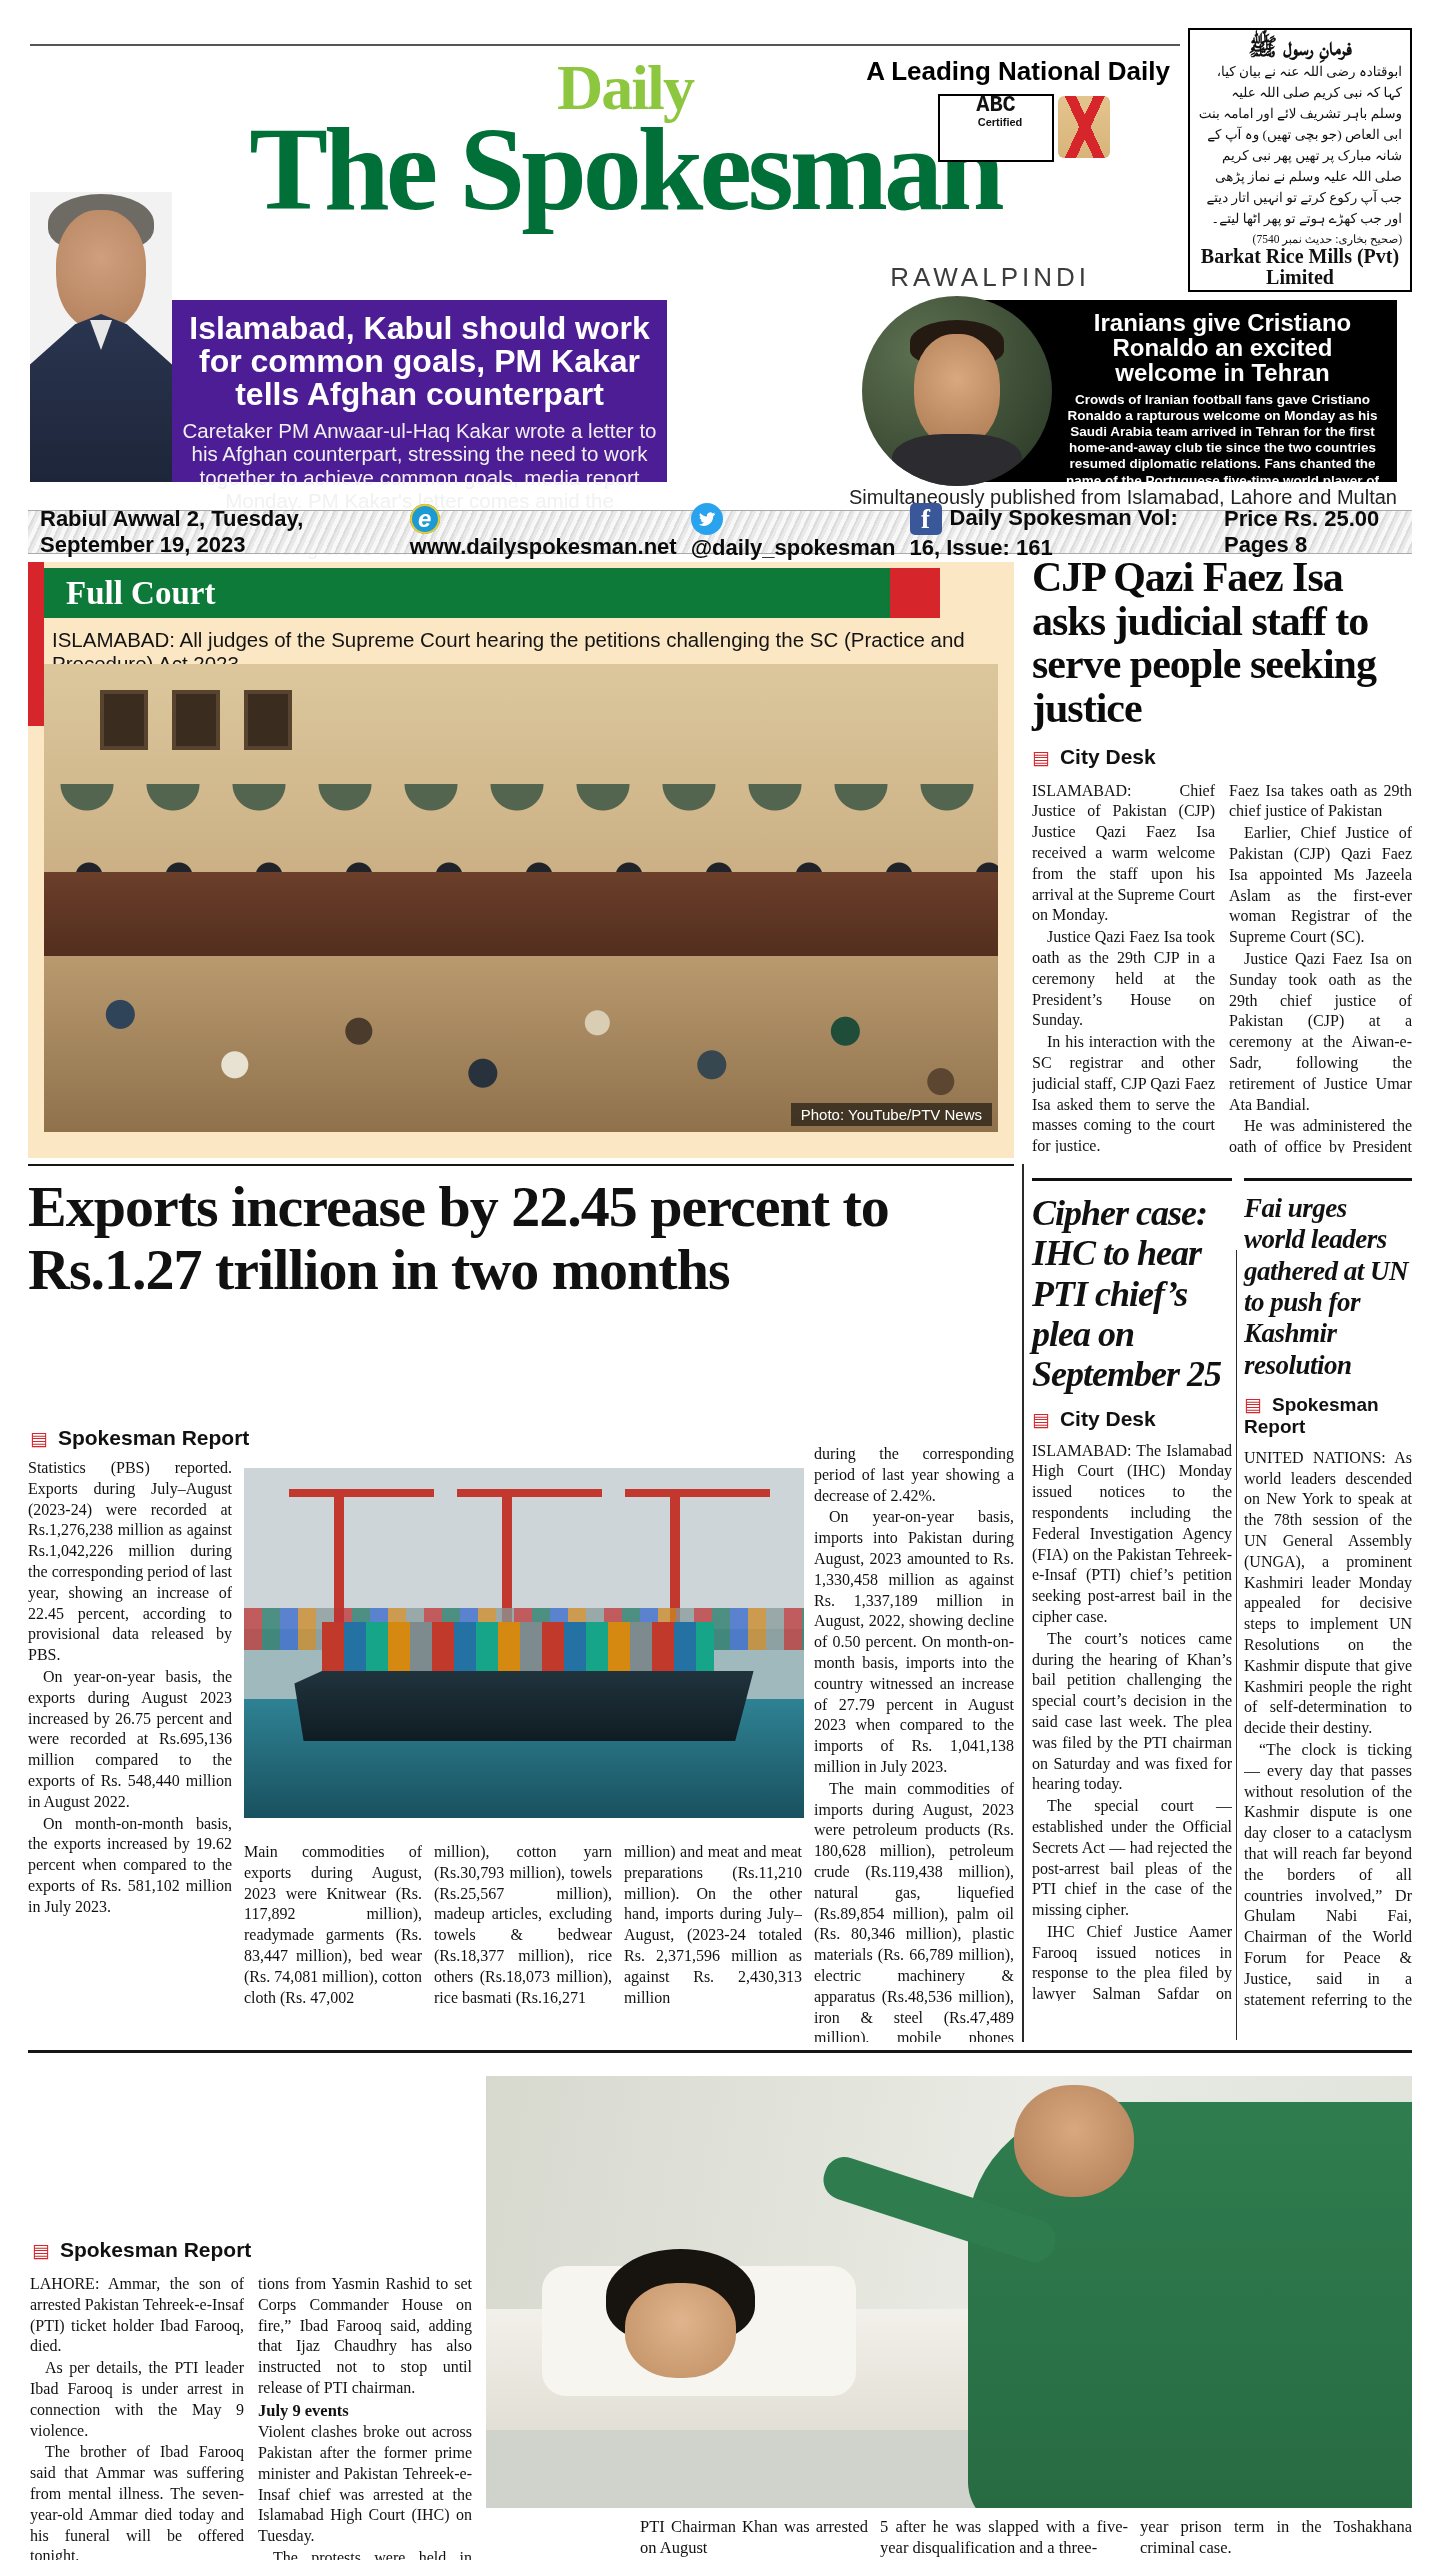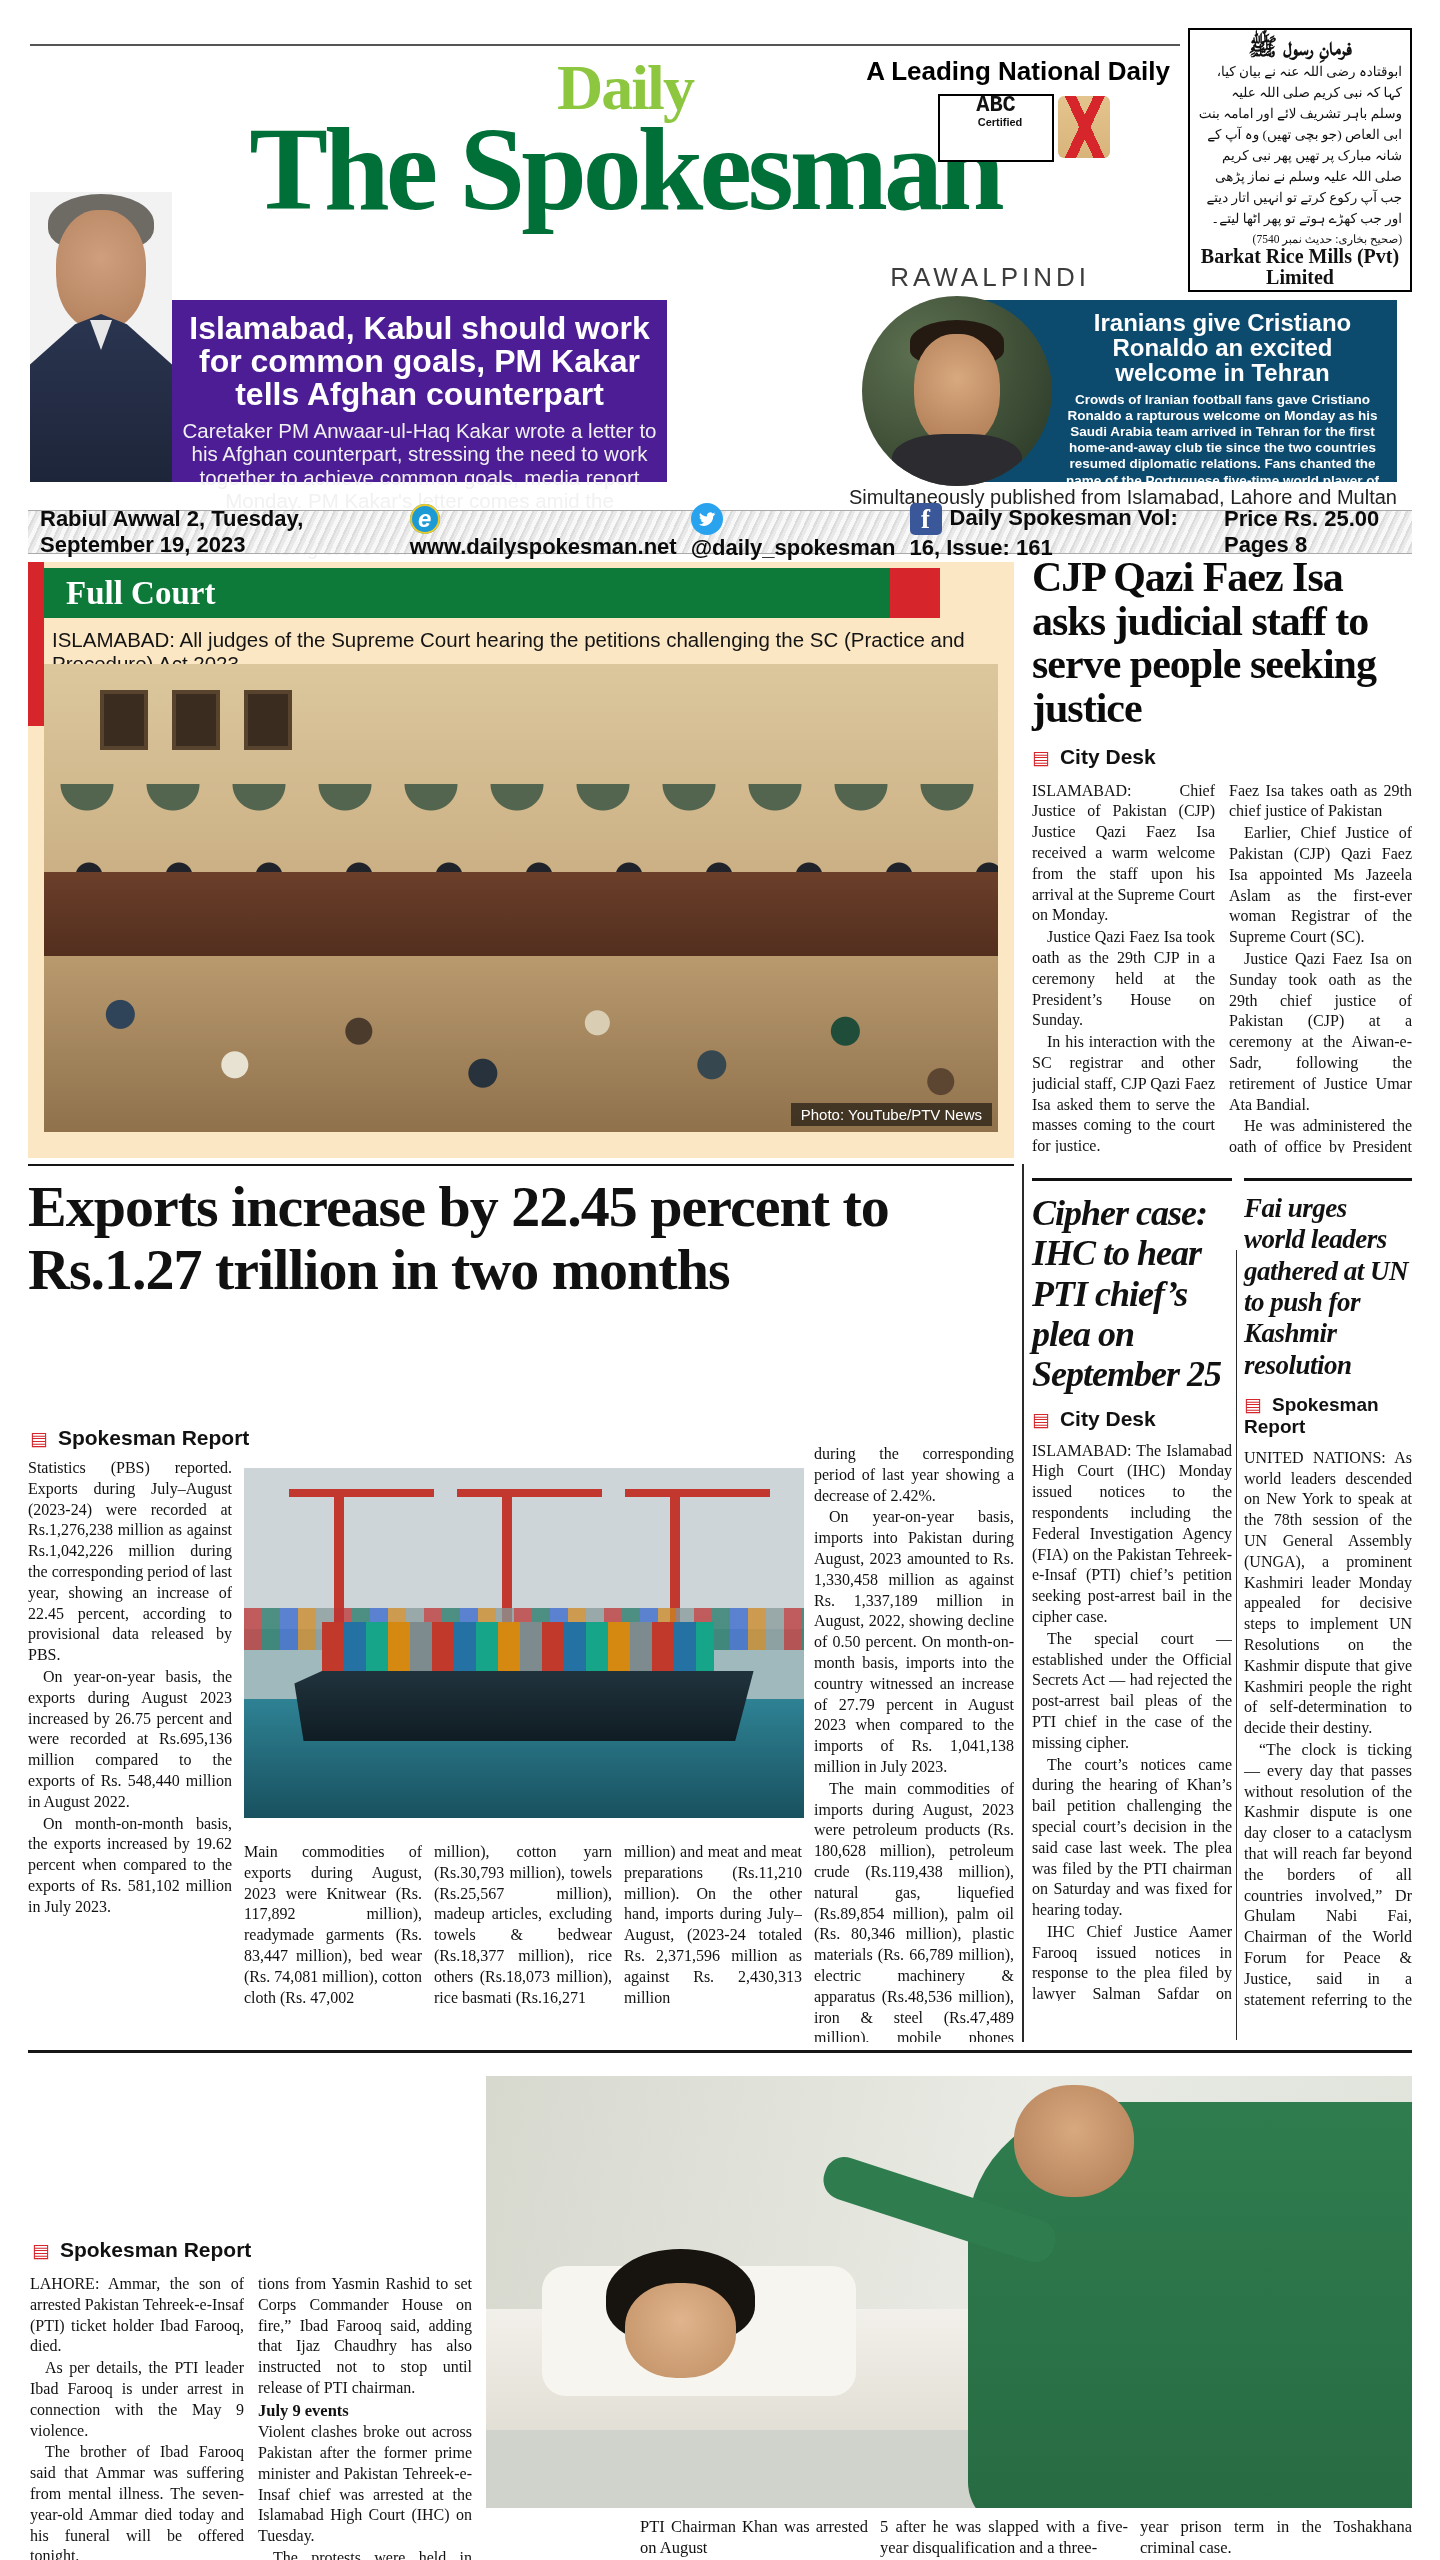--- a/index.html
+++ b/index.html
@@ -46,21 +46,21 @@
   .bb-h{font-family:"Liberation Sans",sans-serif;font-weight:700;font-size:32px;line-height:1.03;}
   .bb-b{font-family:"Liberation Sans",sans-serif;font-size:20.5px;line-height:1.14;margin-top:8px;color:#f1f1f1;}
 
   
   .cr{left:862px;top:296px;width:190px;height:190px;border-radius:50%;overflow:hidden;z-index:6;
       background:radial-gradient(circle at 30% 30%,#5d7050,#31402c 80%);}
   .cr-face{position:absolute;left:52px;top:38px;width:86px;height:112px;border-radius:46%;
       background:radial-gradient(circle at 50% 40%,#d8a87f,#b07d55 90%);}
   .cr-hair{position:absolute;left:48px;top:24px;width:94px;height:44px;border-radius:50% 50% 30% 30%;background:#241a12;}
   .cr-shirt{position:absolute;left:30px;top:138px;width:130px;height:60px;border-radius:40% 40% 0 0;background:#2c2c30;}
-  .rb{left:956px;top:300px;width:441px;height:182px;background:#0c4a6e;color:#fff;box-sizing:border-box;
+  .rb{left:956px;top:300px;width:441px;height:182px;background:#000000;color:#fff;box-sizing:border-box;
       padding:10px 12px 6px 104px;text-align:center;}
   .rb-h{font-family:"Liberation Sans",sans-serif;font-weight:700;font-size:24px;line-height:1.05;}
   .rb-b{font-family:"Liberation Sans",sans-serif;font-weight:700;font-size:13.5px;line-height:1.2;margin-top:6px;}
   .published{right:43px;top:486px;font-family:"Liberation Sans",sans-serif;font-size:20px;color:#222;}
 
   
   .datebar{left:28px;top:510px;width:1384px;height:44px;box-sizing:border-box;border-top:1px solid #aaa;border-bottom:1px solid #aaa;
      background:repeating-linear-gradient(115deg,#e9e9e9 0 3px,#f8f8f8 3px 7px,#dcdcdc 7px 9px);
      display:flex;align-items:center;padding:0 12px;gap:14px;
      font-family:"Liberation Sans",sans-serif;font-weight:700;font-size:22px;color:#0a0a0a;}
@@ -315,22 +315,22 @@
   </div>
 
   <div class="abs cip">
     <div class="side-rule"></div>
     <div class="cip-h">Cipher case: IHC to hear PTI chief’s plea on September 25</div>
     <div class="byline" style="margin-top:12px;">
       <span class="bl-ico">▤</span><span>City Desk</span>
     </div>
     <div class="side-col body-col">
         <p>ISLAMABAD: The Islamabad High Court (IHC) Monday issued notices to the respondents including the Federal Investigation Agency (FIA) on the Pakistan Tehreek-e-Insaf (PTI) chief’s petition seeking post-arrest bail in the cipher case.</p>
+        <p>The court’s notices came during the hearing of Khan’s bail petition challenging the special court’s decision in the said case last week. The plea was filed by the PTI chairman on Saturday and was fixed for hearing today.</p>
         <p>The special court — established under the Official Secrets Act — had rejected the post-arrest bail pleas of the PTI chief in the case of the missing cipher.</p>
-        <p>The court’s notices came during the hearing of Khan’s bail petition challenging the special court’s decision in the said case last week. The plea was filed by the PTI chairman on Saturday and was fixed for hearing today.</p>
         <p>IHC Chief Justice Aamer Farooq issued notices in response to the plea filed by lawyer Salman Safdar on behalf of the PTI chief.</p>
       </div>
   </div>
 
   <div class="abs fai">
     <div class="side-rule"></div>
     <div class="fai-h">Fai urges world leaders gathered at UN to push for Kashmir resolution</div>
     <div class="byline" style="margin-top:12px;font-size:19px;">
       <span class="bl-ico">▤</span><span>Spokesman Report</span>
     </div>

